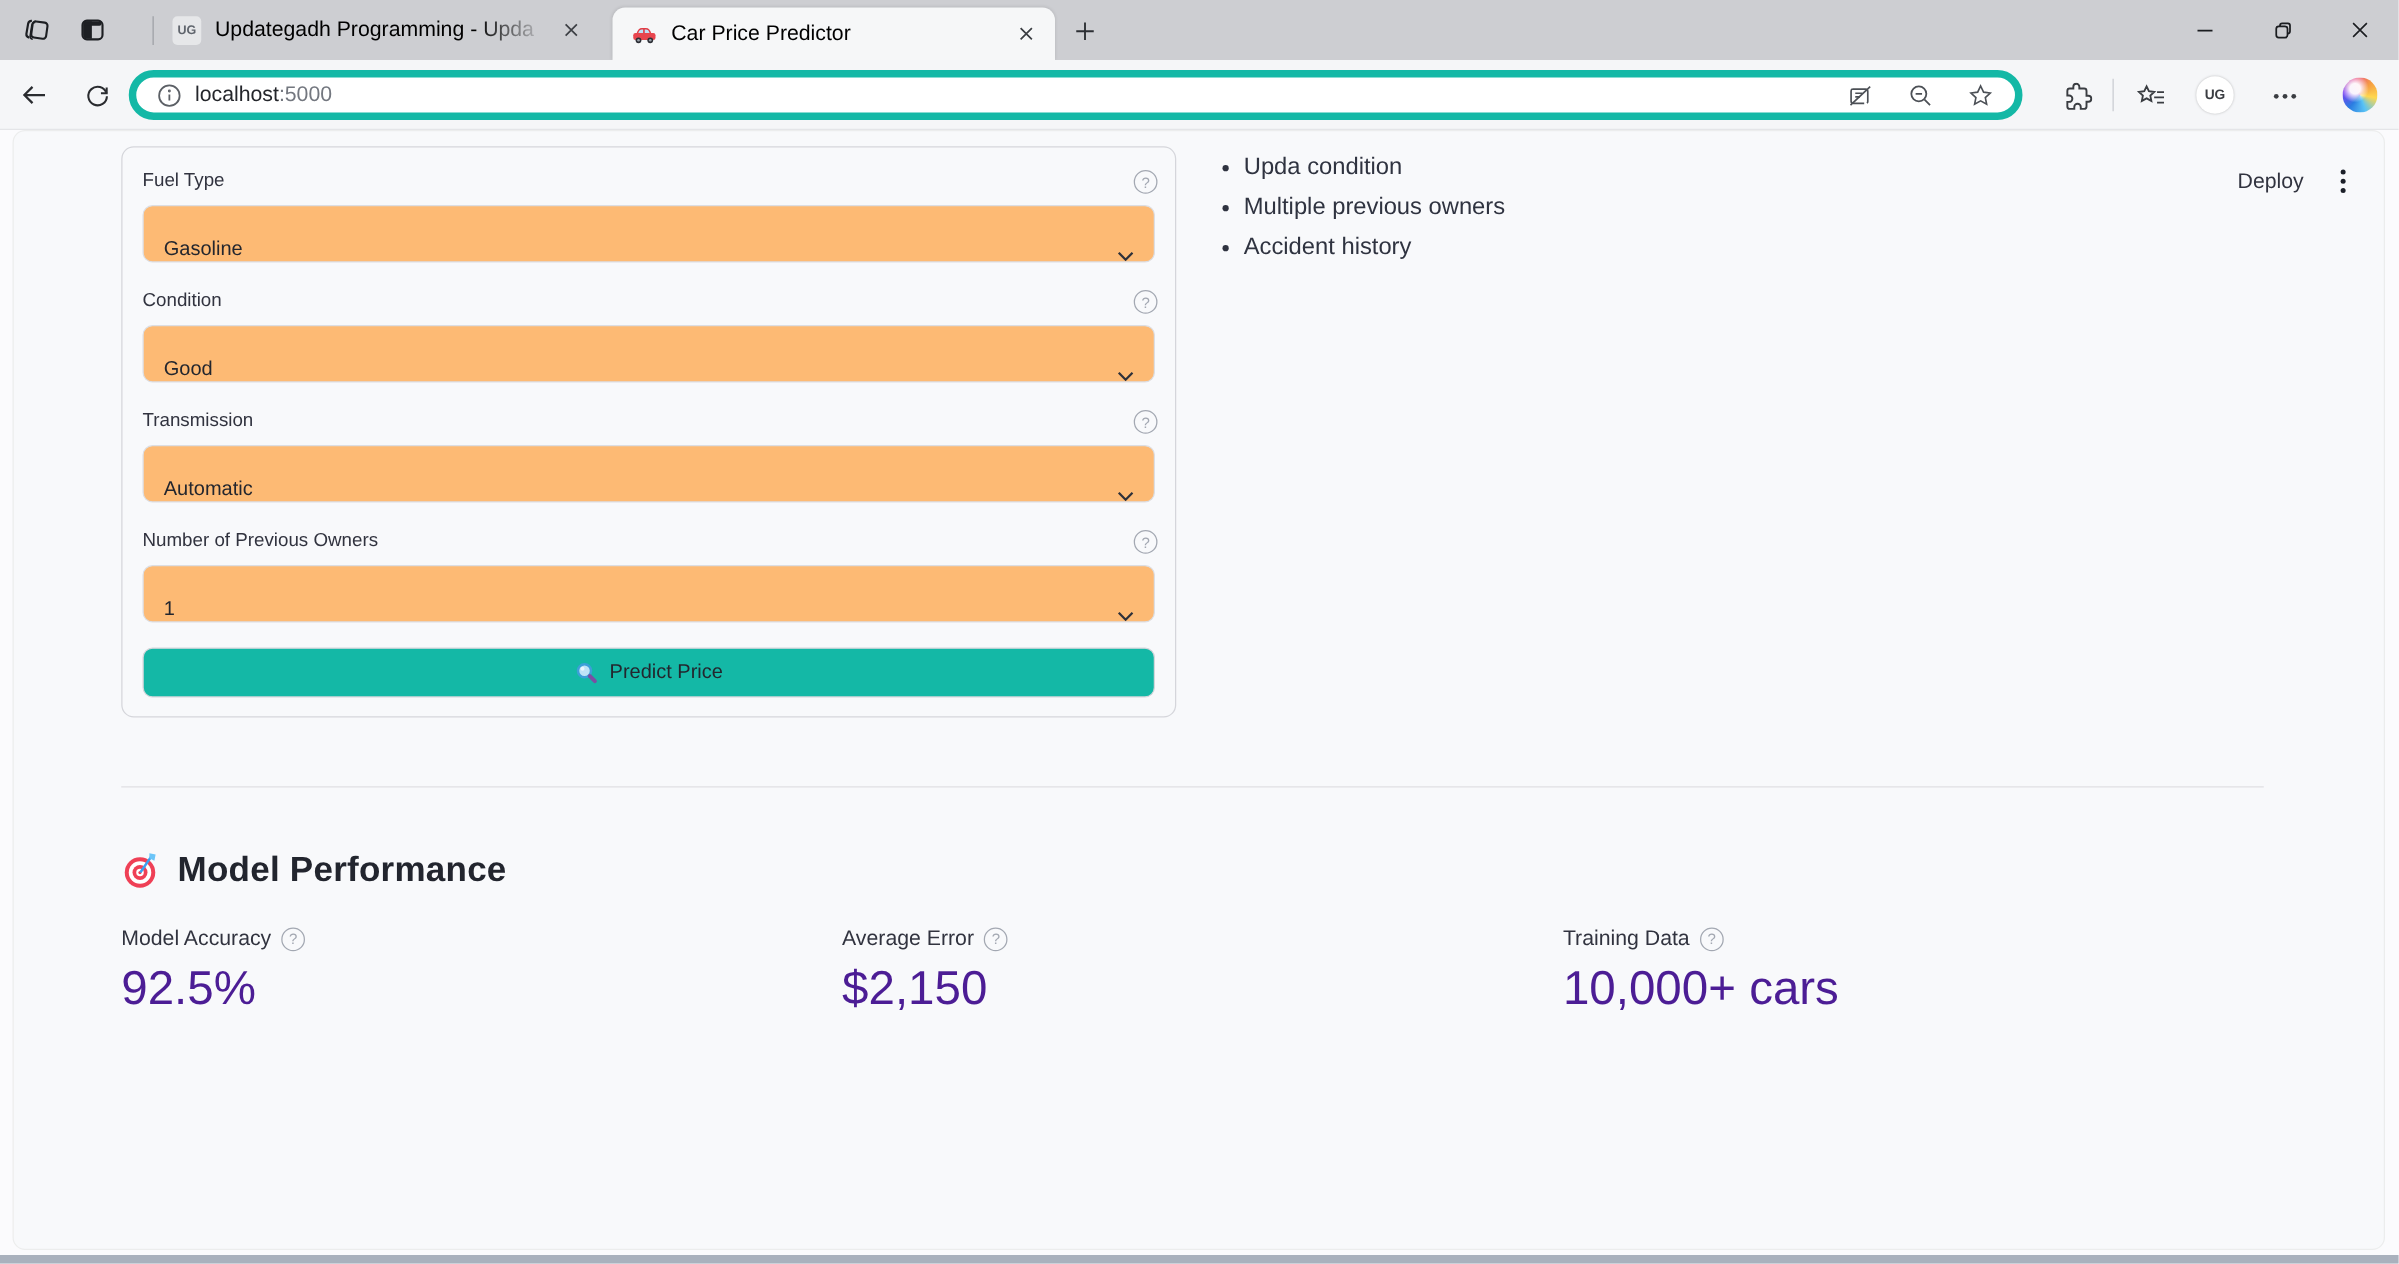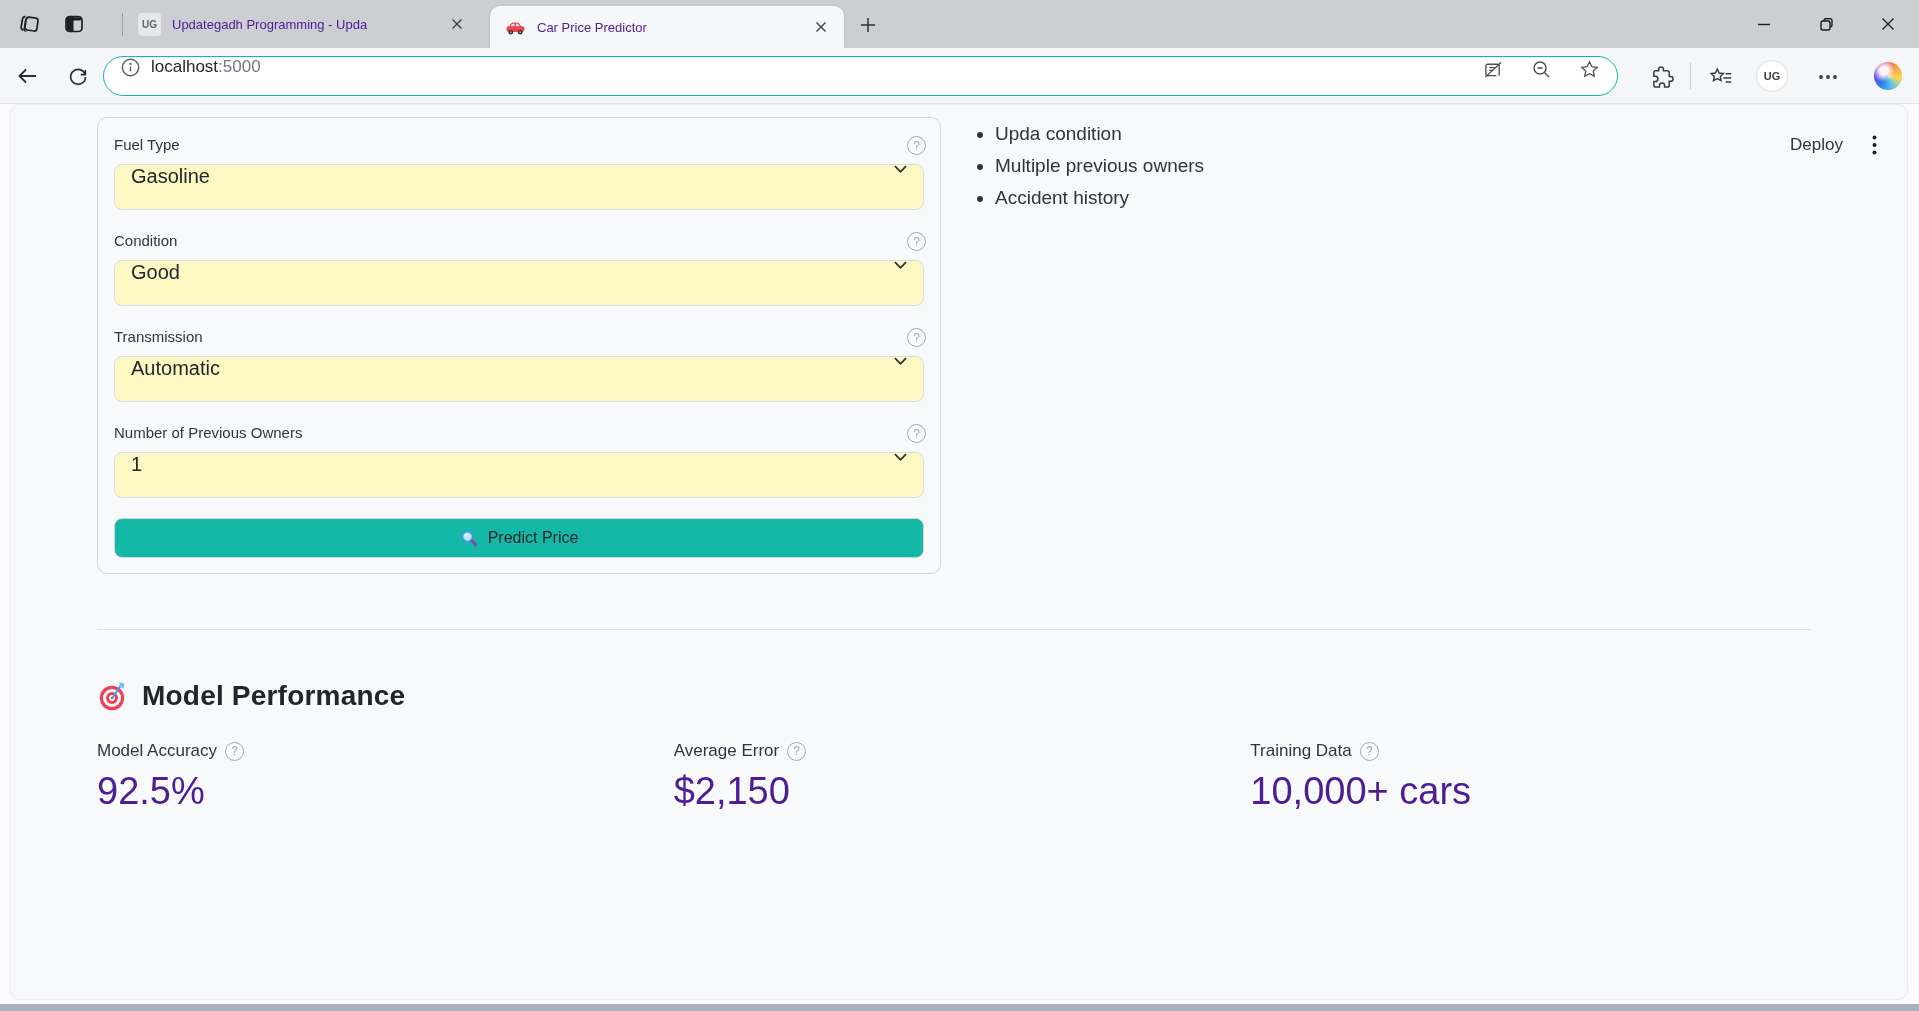--- a/index.html
+++ b/index.html
@@ -10,31 +10,31 @@
 
   
   .tabstrip{position:absolute;left:0;top:0;width:1919px;height:48px;background:#cdced2}
   .caption-icon{position:absolute;top:11px;width:26px;height:26px;display:flex;align-items:center;justify-content:center;border-radius:6px;cursor:pointer}
   .tab-sep{position:absolute;left:122px;top:13px;width:1px;height:23px;background:#9da0a5}
   .tab{position:absolute;display:flex;align-items:center;cursor:pointer}
   .tab.inactive{left:126px;top:0;width:352px;height:48px;padding:0 10px 0 12px}
   .tab.active{left:490px;top:6px;width:354px;height:42px;background:#f6f7f8;border-radius:10px 10px 0 0;padding:0 12px 0 15px;box-shadow:0 0 3px rgba(0,0,0,.12)}
   .favicon-ug{width:23px;height:23px;background:#e6e7e9;border-radius:4px;display:flex;align-items:center;justify-content:center;font-size:10px;font-weight:bold;color:#5f646c;flex:0 0 auto}
   .favicon-car{width:21px;height:21px;flex:0 0 auto}
-  .tab-title{font-size:13px;color:#4c1d95;margin-left:11px;white-space:nowrap;overflow:hidden;flex:1}
+  .tab-title{font-size:17px;color:#000000;margin-left:11px;white-space:nowrap;overflow:hidden;flex:1}
   .tab-title.fade{-webkit-mask-image:linear-gradient(90deg,#000 76%,transparent 97%);mask-image:linear-gradient(90deg,#000 76%,transparent 97%)}
   .tab-close{width:22px;height:22px;border-radius:4px;display:flex;align-items:center;justify-content:center;flex:0 0 auto;cursor:pointer}
   .newtab{position:absolute;left:856px;top:13px;width:24px;height:24px;display:flex;align-items:center;justify-content:center;border-radius:4px;cursor:pointer}
   .win-controls{position:absolute;right:0;top:0;height:48px;display:flex}
   .win-btn{width:62px;height:48px;display:flex;align-items:center;justify-content:center;cursor:pointer}
 
   
   .toolbar{position:absolute;left:0;top:48px;width:1919px;height:56px;background:#f5f6f8;border-bottom:1px solid #e4e5e8}
   .nav-btn{position:absolute;top:16px;width:24px;height:24px;display:flex;align-items:center;justify-content:center;border-radius:4px;cursor:pointer}
-  .address-pill{position:absolute;left:103px;top:8px;width:1515px;height:40px;background:#fff;border:1px solid #14b8a6;border-radius:21px;display:flex;padding:0 16px;cursor:text}
+  .address-pill{position:absolute;left:103px;top:8px;width:1515px;height:40px;background:#fff;border:6px solid #14b8a6;border-radius:21px;display:flex;align-items:center;padding:0 16px;cursor:text}
   .url-text{font-size:17px;margin-left:10px;color:#24262b}
   .url-port{color:#73777f}
   .pill-spacer{flex:1}
   .pill-icon{width:24px;height:24px;display:flex;align-items:center;justify-content:center;margin-left:24px;border-radius:4px;cursor:pointer}
   .tool-icon{position:absolute;top:16px;width:26px;height:26px;display:flex;align-items:center;justify-content:center;border-radius:4px;cursor:pointer}
   .tool-sep{position:absolute;left:1690px;top:15px;width:1px;height:26px;background:#c9ccd1}
   .avatar{position:absolute;left:1757px;top:13px;width:30px;height:30px;border-radius:50%;background:#fff;box-shadow:0 0 2px rgba(0,0,0,.25);display:flex;align-items:center;justify-content:center;font-size:11px;font-weight:bold;color:#3a3d42;cursor:pointer}
   .copilot{position:absolute;left:1874px;top:14px;width:28px;height:28px;border-radius:50%;cursor:pointer;
     background:radial-gradient(circle at 36% 32%,rgba(255,255,255,.95) 0 16%,rgba(255,255,255,0) 42%),
       conic-gradient(from 220deg,#2a7de1,#7a3ff2,#e8498c,#f59b42,#ffd84e,#59c3f5,#2a7de1)}
@@ -42,21 +42,21 @@
   
   .page-frame{position:absolute;left:0;top:104px;width:1919px;height:907px;background:#fbfbfd}
   .content{position:absolute;left:10px;top:0;width:1898px;height:896px;background:#f8f9fb;border:1px solid #eceded;border-radius:10px}
   .scrollbar-h{position:absolute;left:0;bottom:0;width:1919px;height:7px;background:#a9b1bd;cursor:pointer}
 
   .form-card{position:absolute;left:86px;top:12px;width:844px;height:457px;border:1px solid #d5d6db;border-radius:10px;padding:16px}
   .field{margin-bottom:20px;position:relative}
   .field-label{font-size:15px;line-height:22px;color:#31333F}
   .help{position:absolute;right:-2px;top:2px;width:19px;height:19px;border:1px solid #a3a8b2;border-radius:50%;color:#a3a8b2;font-size:12px;display:inline-flex;align-items:center;justify-content:center;cursor:default}
   .help::after{content:"?"}
-  .select{margin-top:8px;height:46px;background:#fef9c3;border:1px solid #dcdee3;border-radius:8px;display:flex;align-items:flex-start;padding:0 16px;font-size:20px;color:#23262e;cursor:pointer}
+  .select{margin-top:8px;height:46px;background:#fdba74;border:1px solid #dcdee3;border-radius:8px;display:flex;align-items:flex-end;padding:0 16px;font-size:16px;color:#23262e;cursor:pointer}
   .select .chev{margin-left:auto}
   .submit-btn{width:100%;height:40px;background:#14b8a6;border:1px solid #d5d6db;border-radius:8px;display:flex;align-items:center;justify-content:center;gap:9px;font-size:16px;color:#23262e;cursor:pointer}
 
   .bullets{position:absolute;left:942px;top:13px;list-style:disc;padding-left:42px}
   .bullets li{font-size:19px;line-height:32px;color:#2f3340}
 
   .deploy-row{position:absolute;top:28px;right:24px;display:flex;align-items:center;gap:22px}
   .deploy-btn{font-size:17px;color:#31333F;cursor:pointer}
   .kebab{width:18px;height:24px;display:flex;align-items:center;justify-content:center;cursor:pointer}
 

